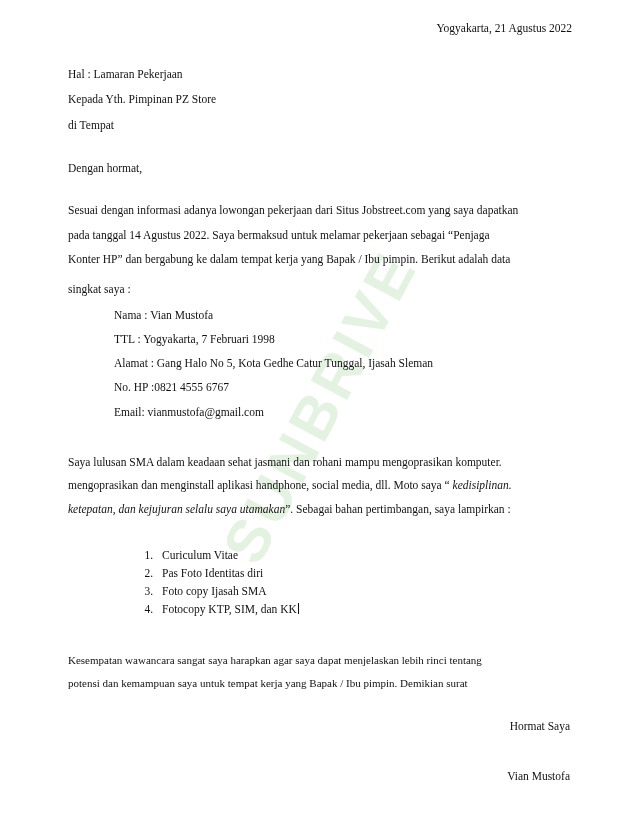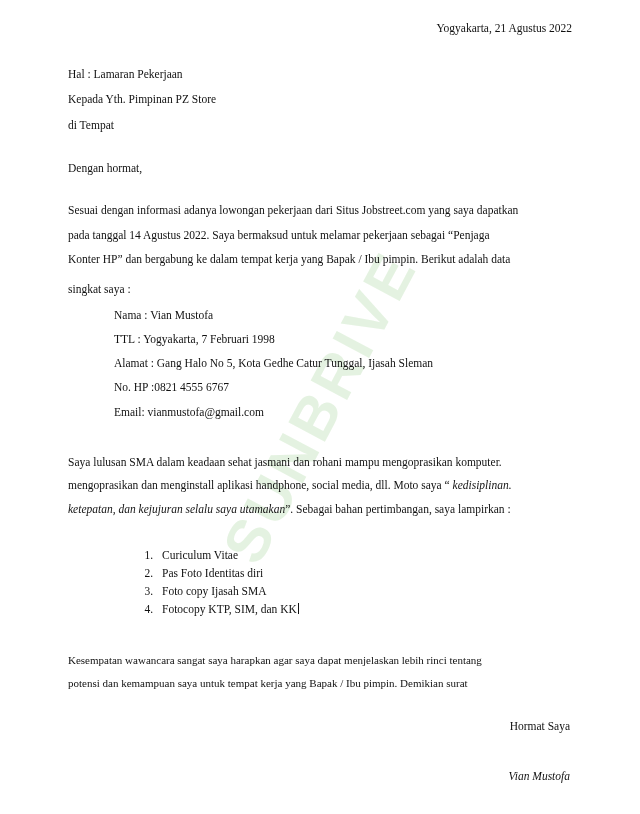--- a/index.html
+++ b/index.html
@@ -111,21 +111,20 @@
     font-size: 11.5px;
     text-align: right;
     margin-top: 24px;
     padding-right: 2px;
   }
   .sign-name {
     font-size: 11.5px;
     text-align: right;
     margin-top: 38px;
     padding-right: 2px;
-    font-style: italic;
   }
 </style>
 </head>
 <body>
 
 <div class="page">
 
   <div class="watermark">SUNBRIVE</div>
 
   <div class="content">

